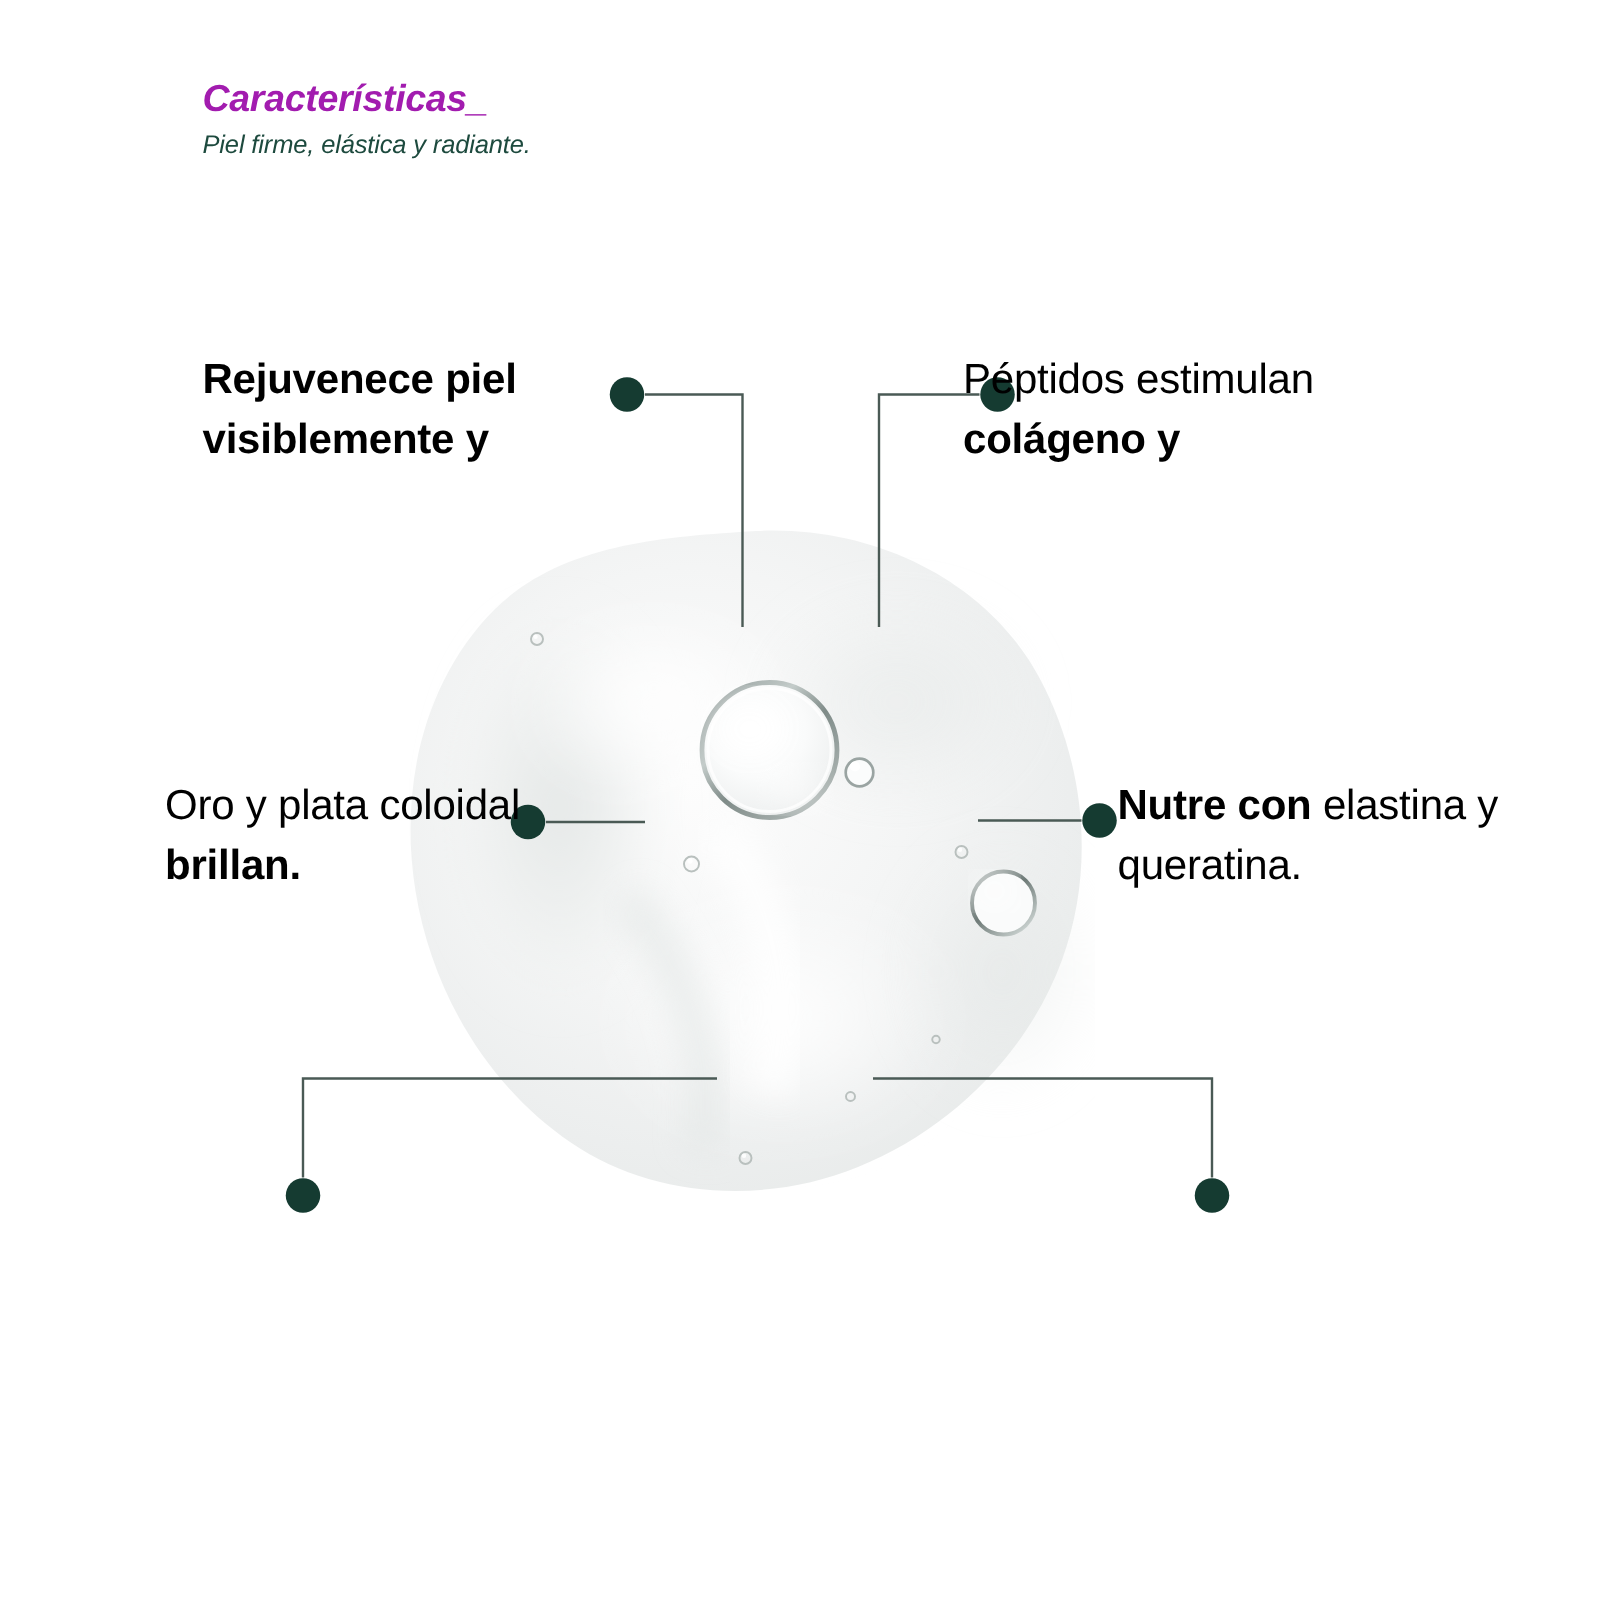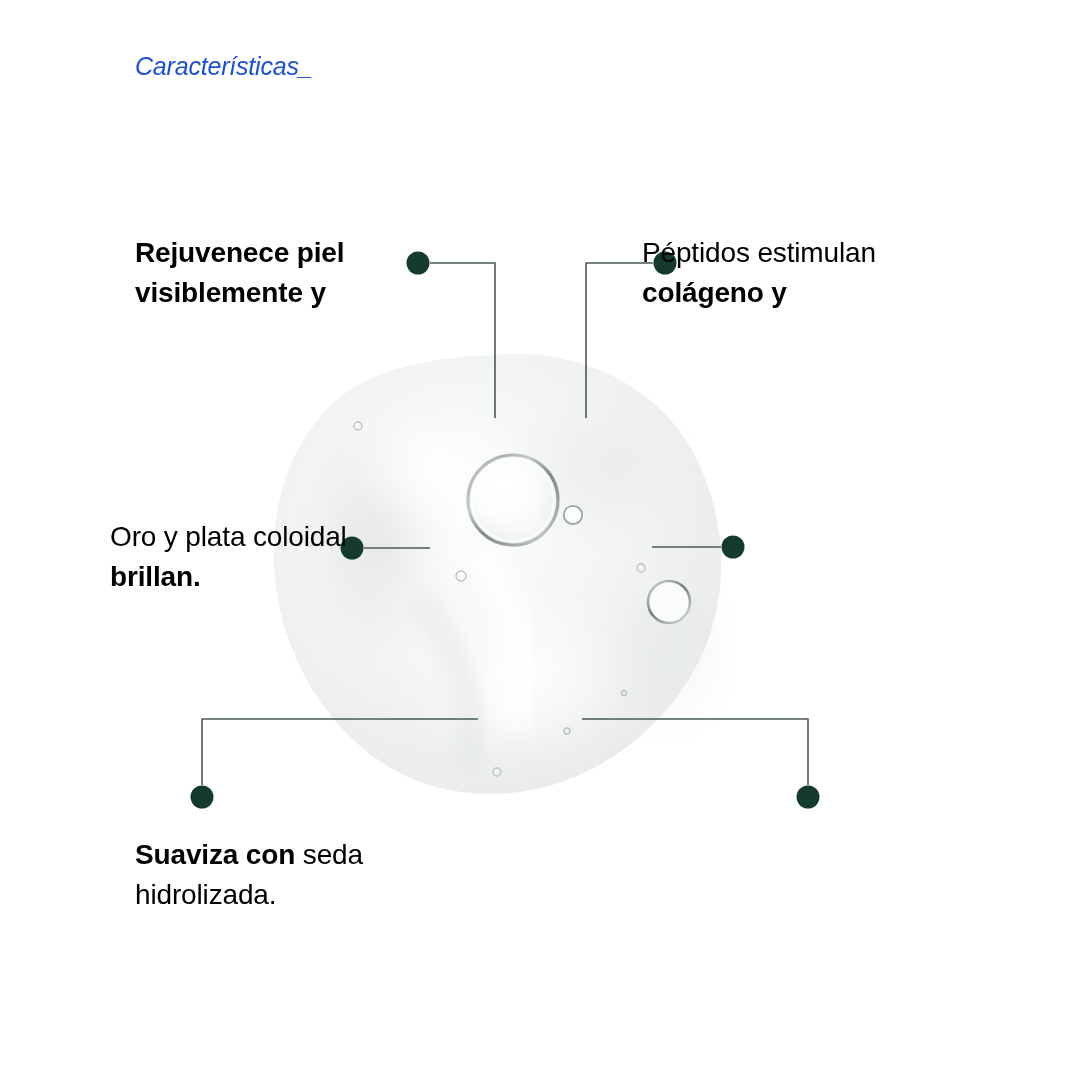--- a/index.html
+++ b/index.html
@@ -21,23 +21,23 @@
 
   
   .header {
     position: absolute;
     left: 135px;
     top: 52px;
     width: 520px;
   }
   .header-title {
     font-size: 25px;
-    font-weight: 400;
+    font-weight: 700;
     font-style: italic;
-    color: #1d4ed8;
+    color: #a21caf;
     letter-spacing: -0.2px;
     line-height: 1.15;
     margin: 0;
     white-space: nowrap;
   }
   .header-subtitle {
     font-size: 17px;
     font-style: italic;
     font-weight: 400;
     color: #1d4a3e;
@@ -85,20 +85,21 @@
   .c-botleft     { left: 135px;  top: 835px;  width: 280px; }
   .c-botright    { left: 612px;  top: 835px;  width: 300px; }
 </style>
 </head>
 <body>
 
 <div id="stage">
 
   <div class="header">
     <div class="header-title">Características_</div>
+    <div class="header-subtitle">Piel firme, elástica y radiante.</div>
   </div>
 
   <div class="gel-wrap">
     <svg viewBox="0 0 462 452" xmlns="http://www.w3.org/2000/svg">
       <defs>
         <radialGradient id="gelBody" cx="42%" cy="38%" r="72%">
           <stop offset="0%" stop-color="#fdfdfd"></stop>
           <stop offset="45%" stop-color="#f4f5f5"></stop>
           <stop offset="78%" stop-color="#eceeee"></stop>
           <stop offset="100%" stop-color="#e7eae9"></stop>
@@ -205,15 +206,15 @@
         <circle cx="352" cy="548" r="11.5" fill="#153b31"></circle>
         <circle cx="733" cy="547" r="11.5" fill="#153b31"></circle>
         <circle cx="202" cy="797" r="11.5" fill="#153b31"></circle>
         <circle cx="808" cy="797" r="11.5" fill="#153b31"></circle>
       </g>
   </svg>
 
   <div class="callout c-topleft"><b>Rejuvenece piel visiblemente y</b></div>
   <div class="callout c-topright"><span>Péptidos estimulan </span><b>colágeno y</b></div>
   <div class="callout c-midleft"><span>Oro y plata coloidal </span><b>brillan.</b></div>
-  <div class="callout c-botleft"><b>Suaviza con</b><span> seda hidrolizada.</span></div>
+  <div class="callout c-midright"><b>Nutre con</b><span> elastina y queratina.</span></div>
 
 </div>
 
 </body></html>

